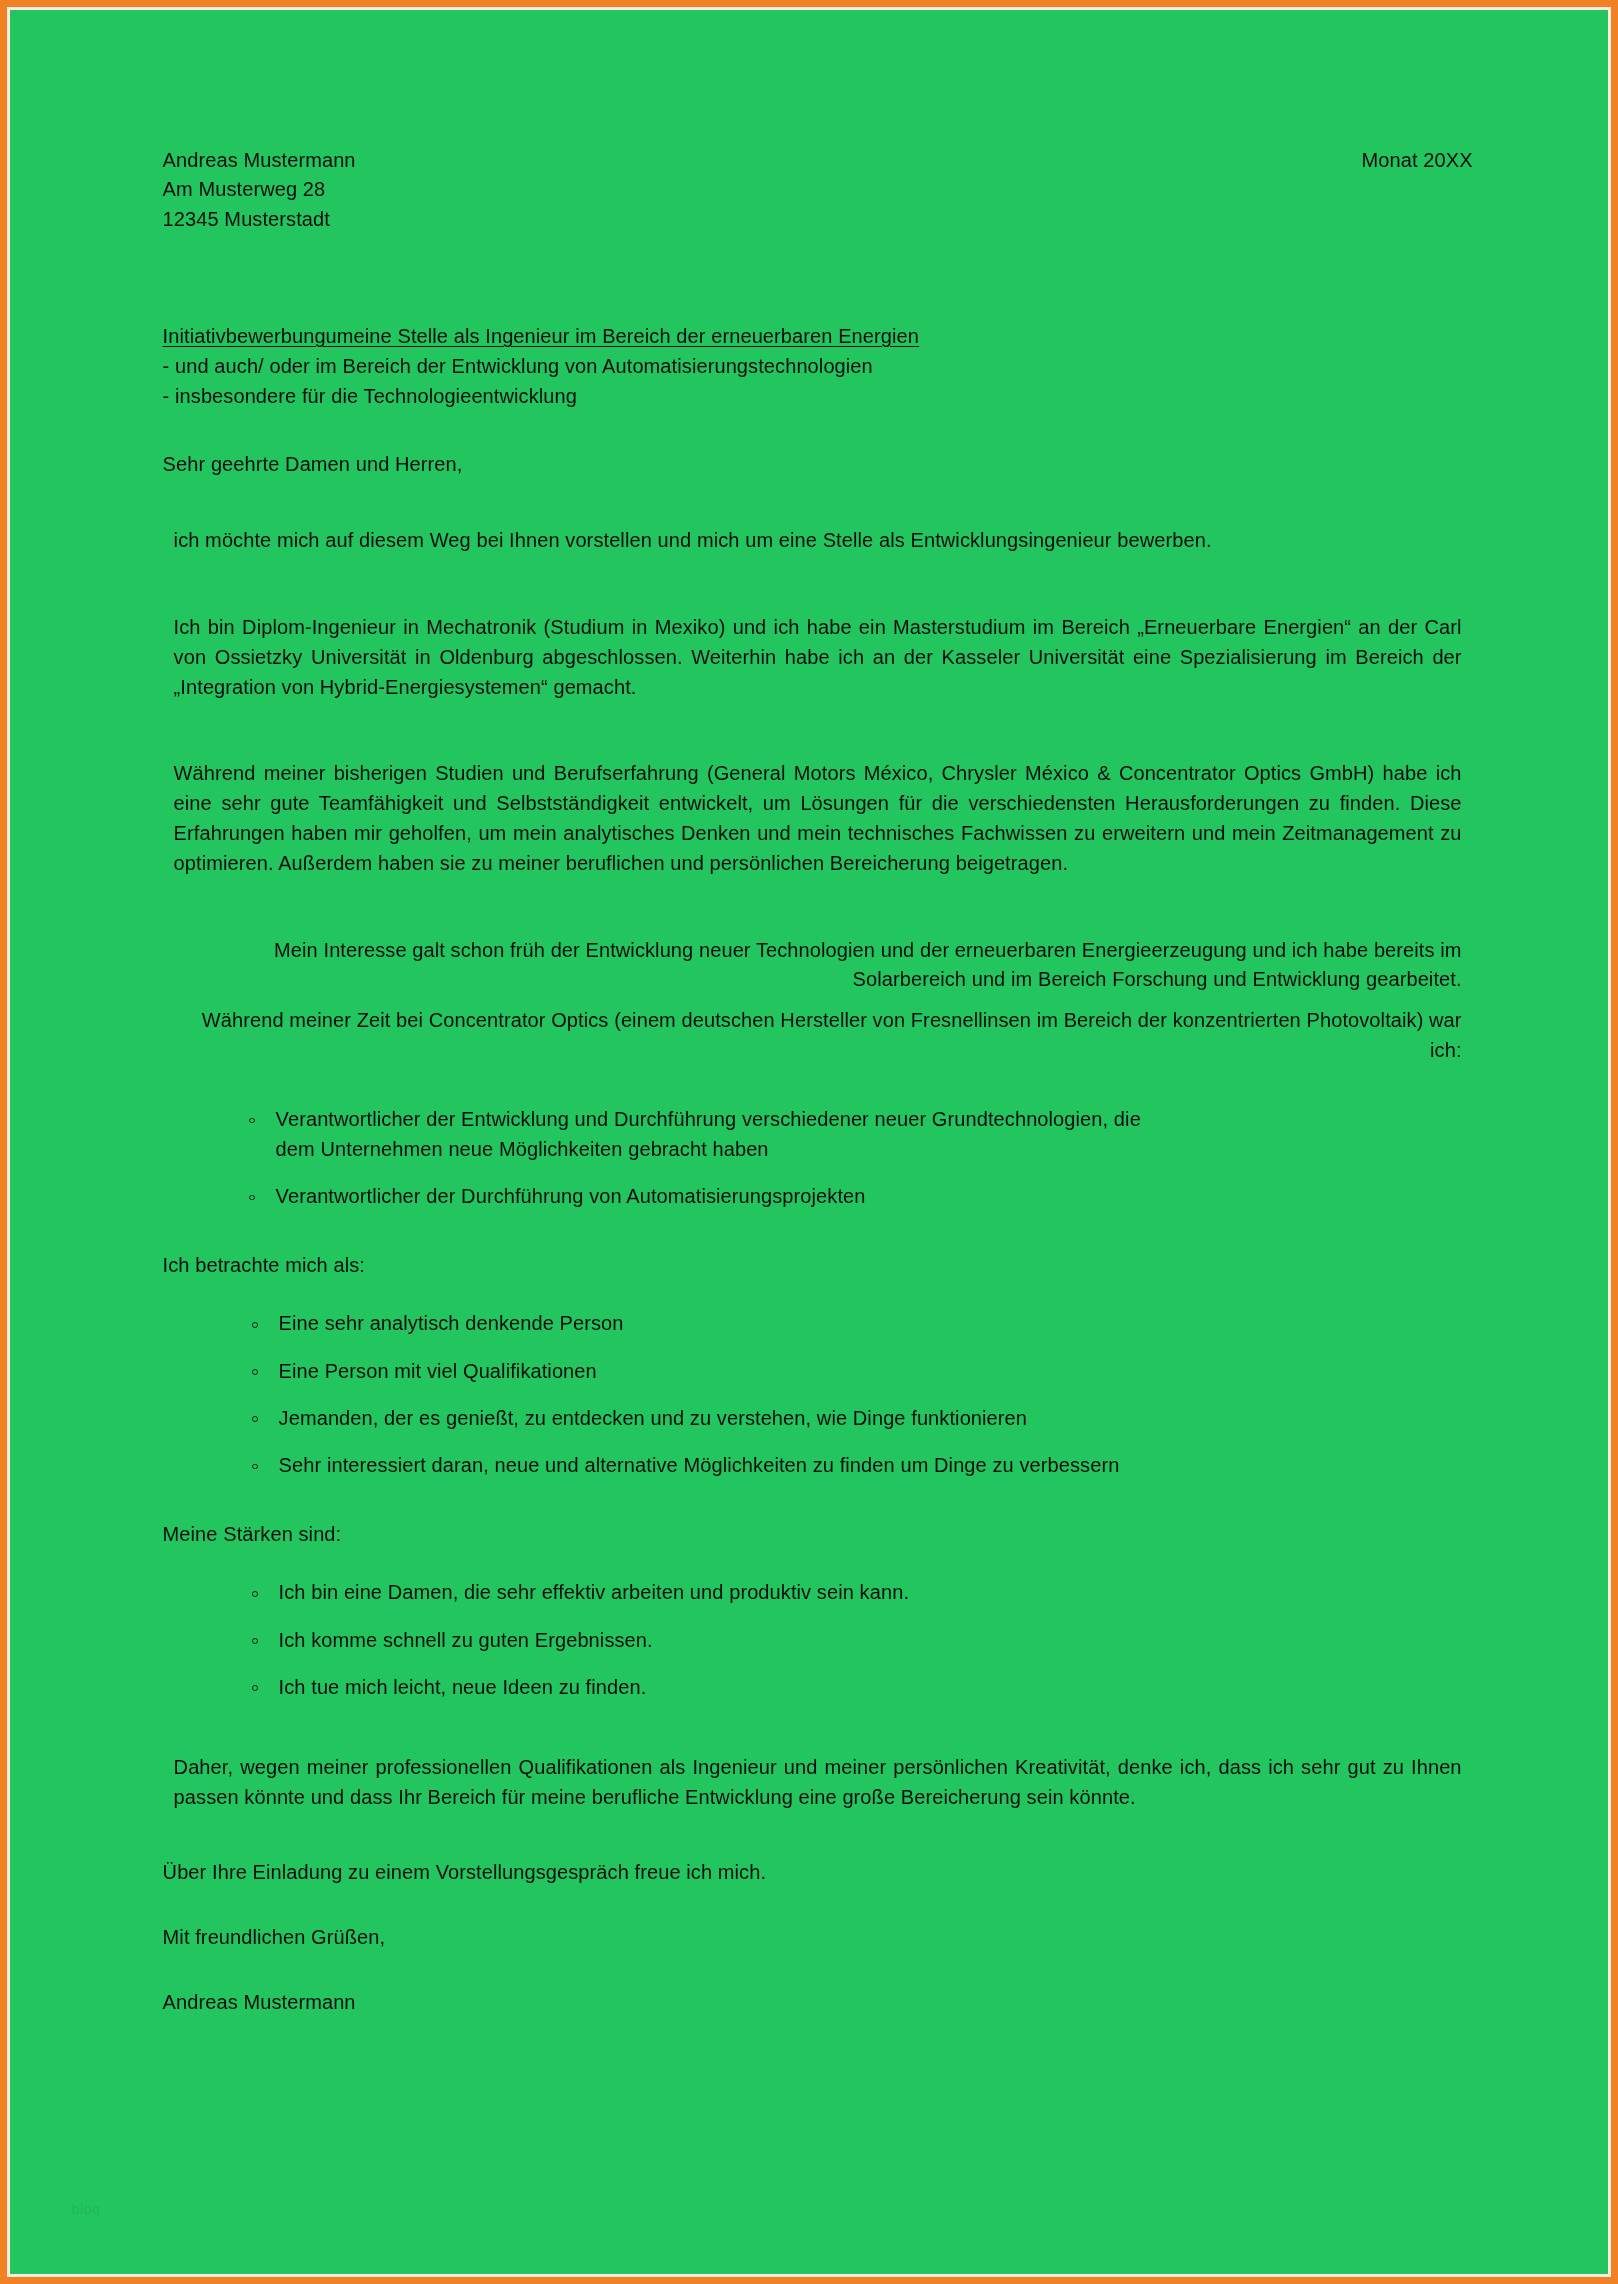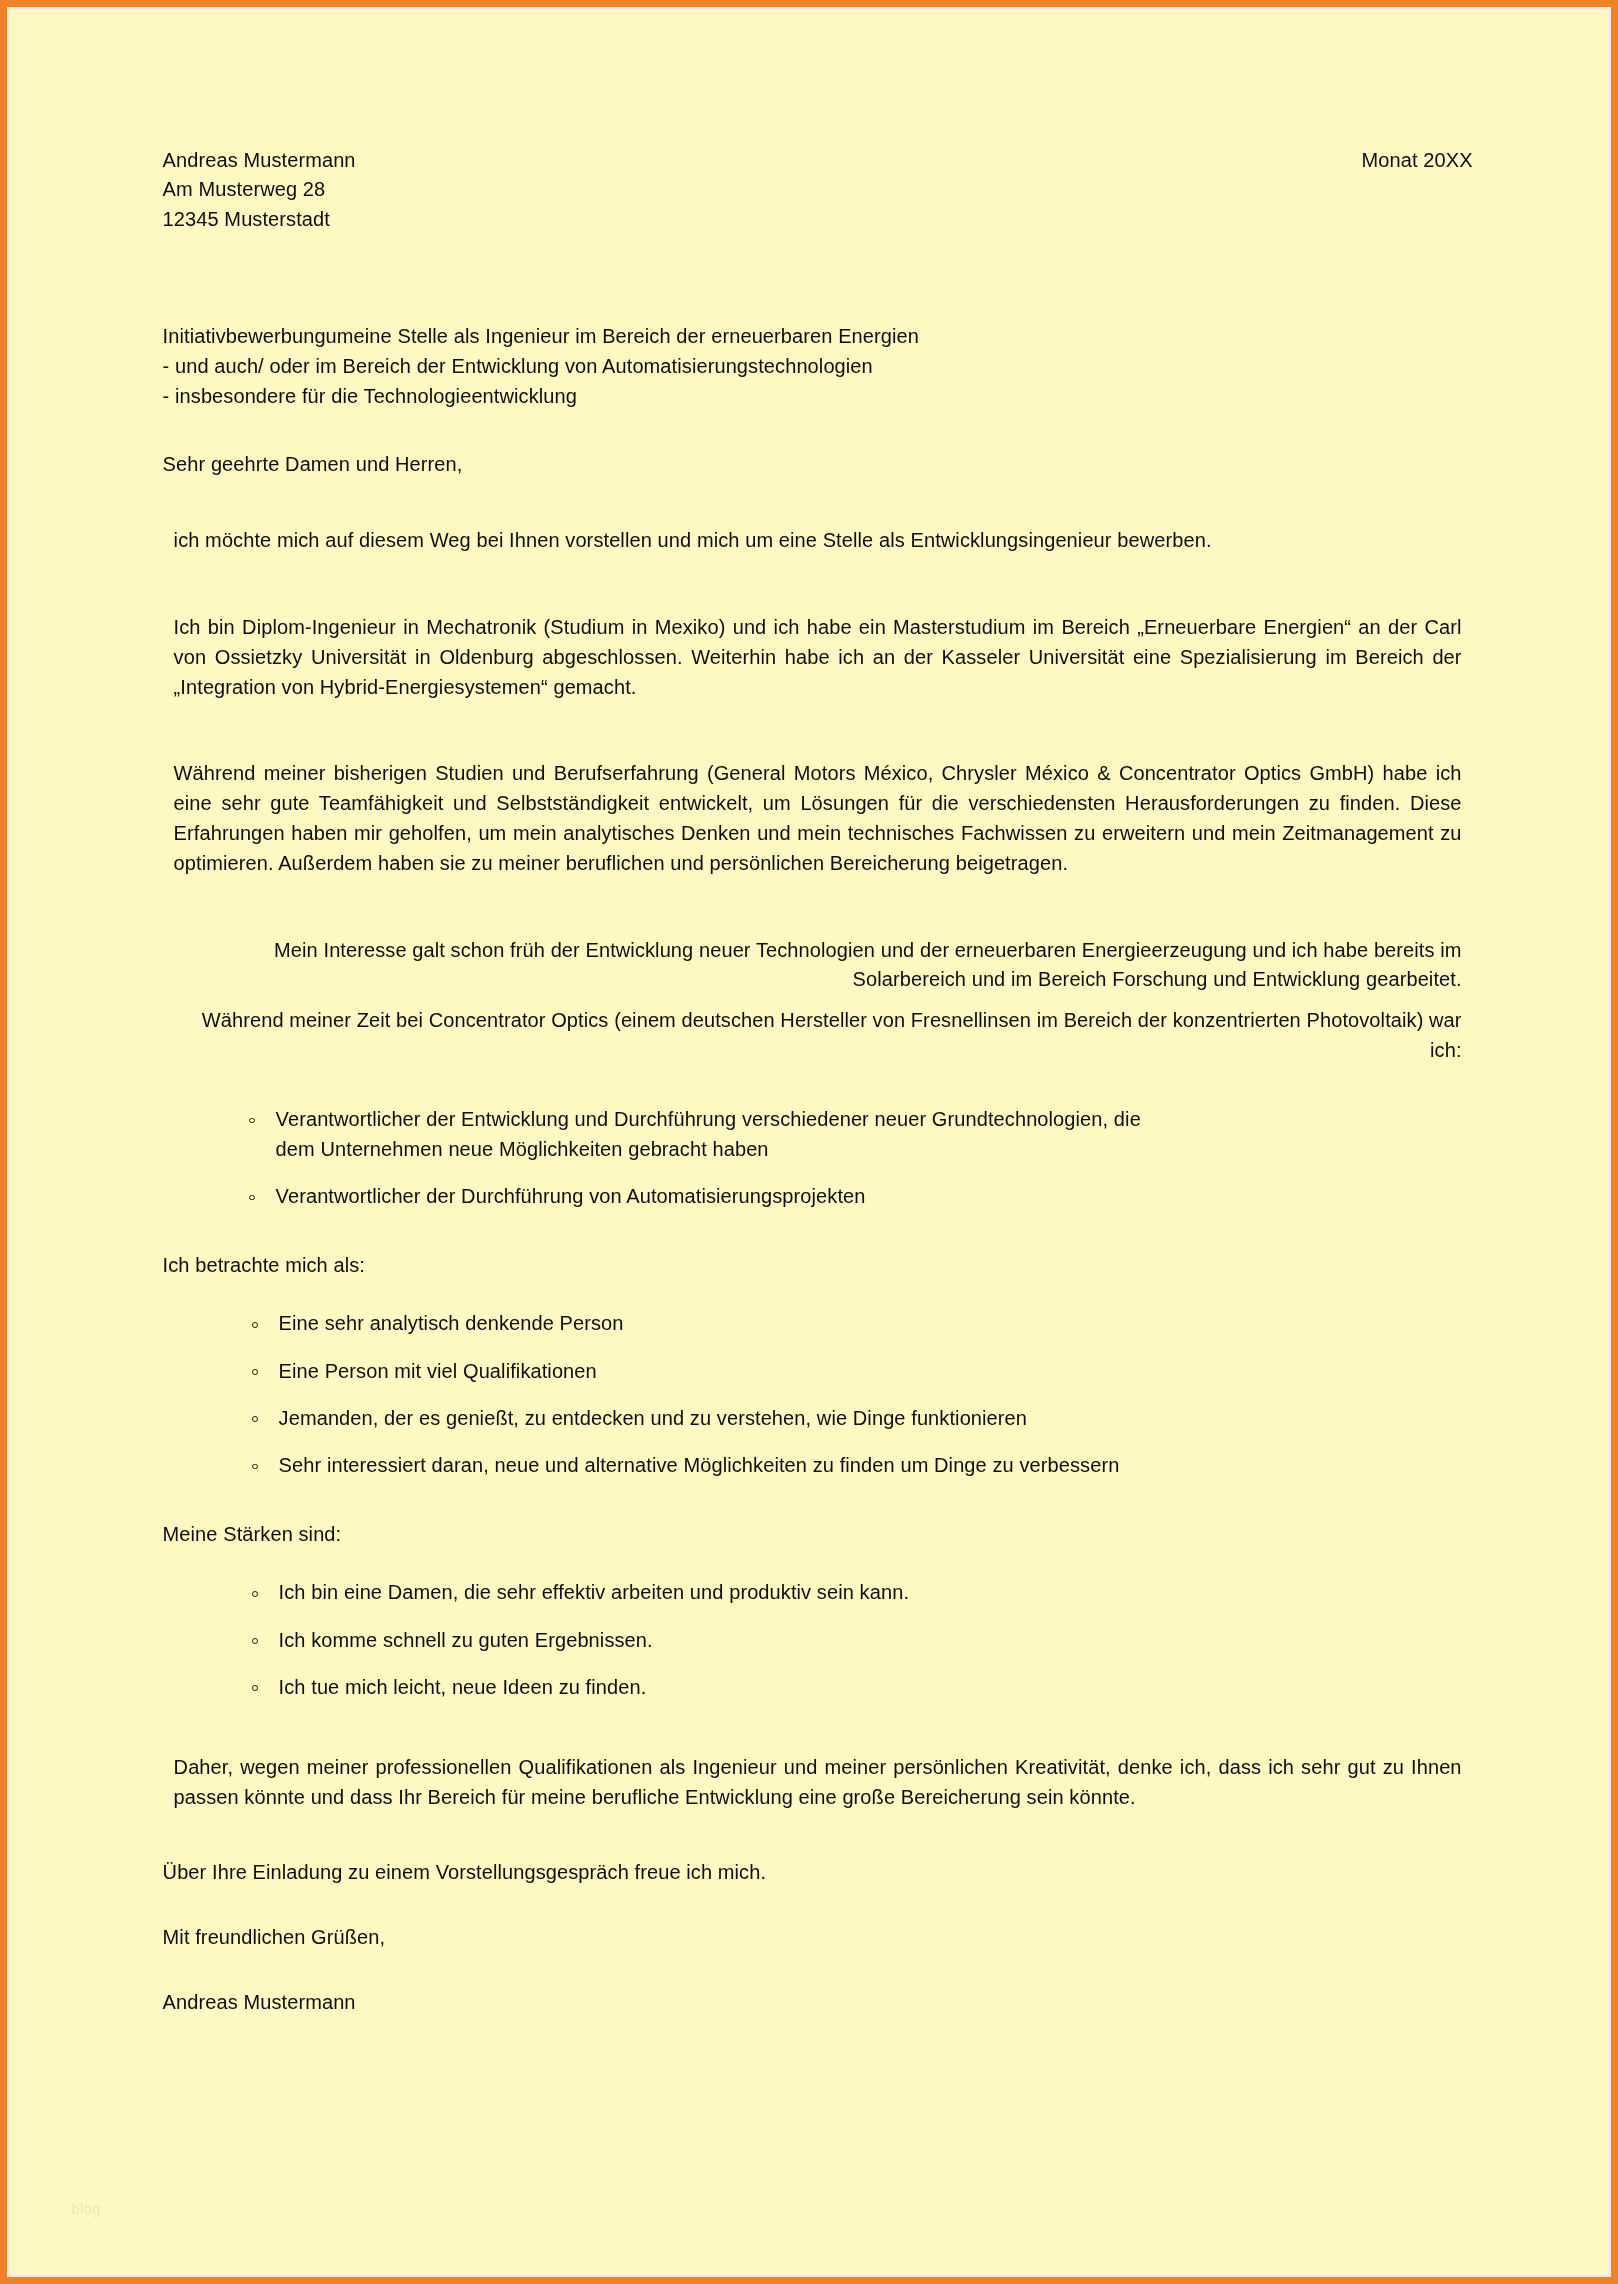--- a/index.html
+++ b/index.html
@@ -29,21 +29,21 @@
     content: "";
     position: absolute;
     inset: 0;
     box-shadow: inset 0 0 0 2.6px rgba(255, 231, 214, 0.85);
     pointer-events: none;
   }
 
   #paper {
     position: absolute;
     inset: 2.6px;
-    background: #fef9c3;
+    background: #22c55e;
   }
 
   
   #content {
     position: absolute;
     left: 153px;
     top: 136px;
     width: 1310px;
     color: #0e0e0e;
     font-size: 20px;
@@ -58,20 +58,21 @@
   }
   .sender-block { white-space: pre-line; }
   .date-block { white-space: nowrap; padding-top: 0.6px; }
 
   .spacer-subject { height: 87px; }
   .spacer-sm      { height: 35px; }
   .spacer-md      { height: 39px; }
   .spacer-list    { height: 28.5px; }
 
   .subject-line {
+    text-decoration: underline;
     text-underline-offset: 3.2px;
     text-decoration-thickness: 1.3px;
   }
   .subject-sub { white-space: nowrap; }
 
   p.para {
     margin: 11px;
     text-align: justify;
     text-justify: inter-word;
   }

